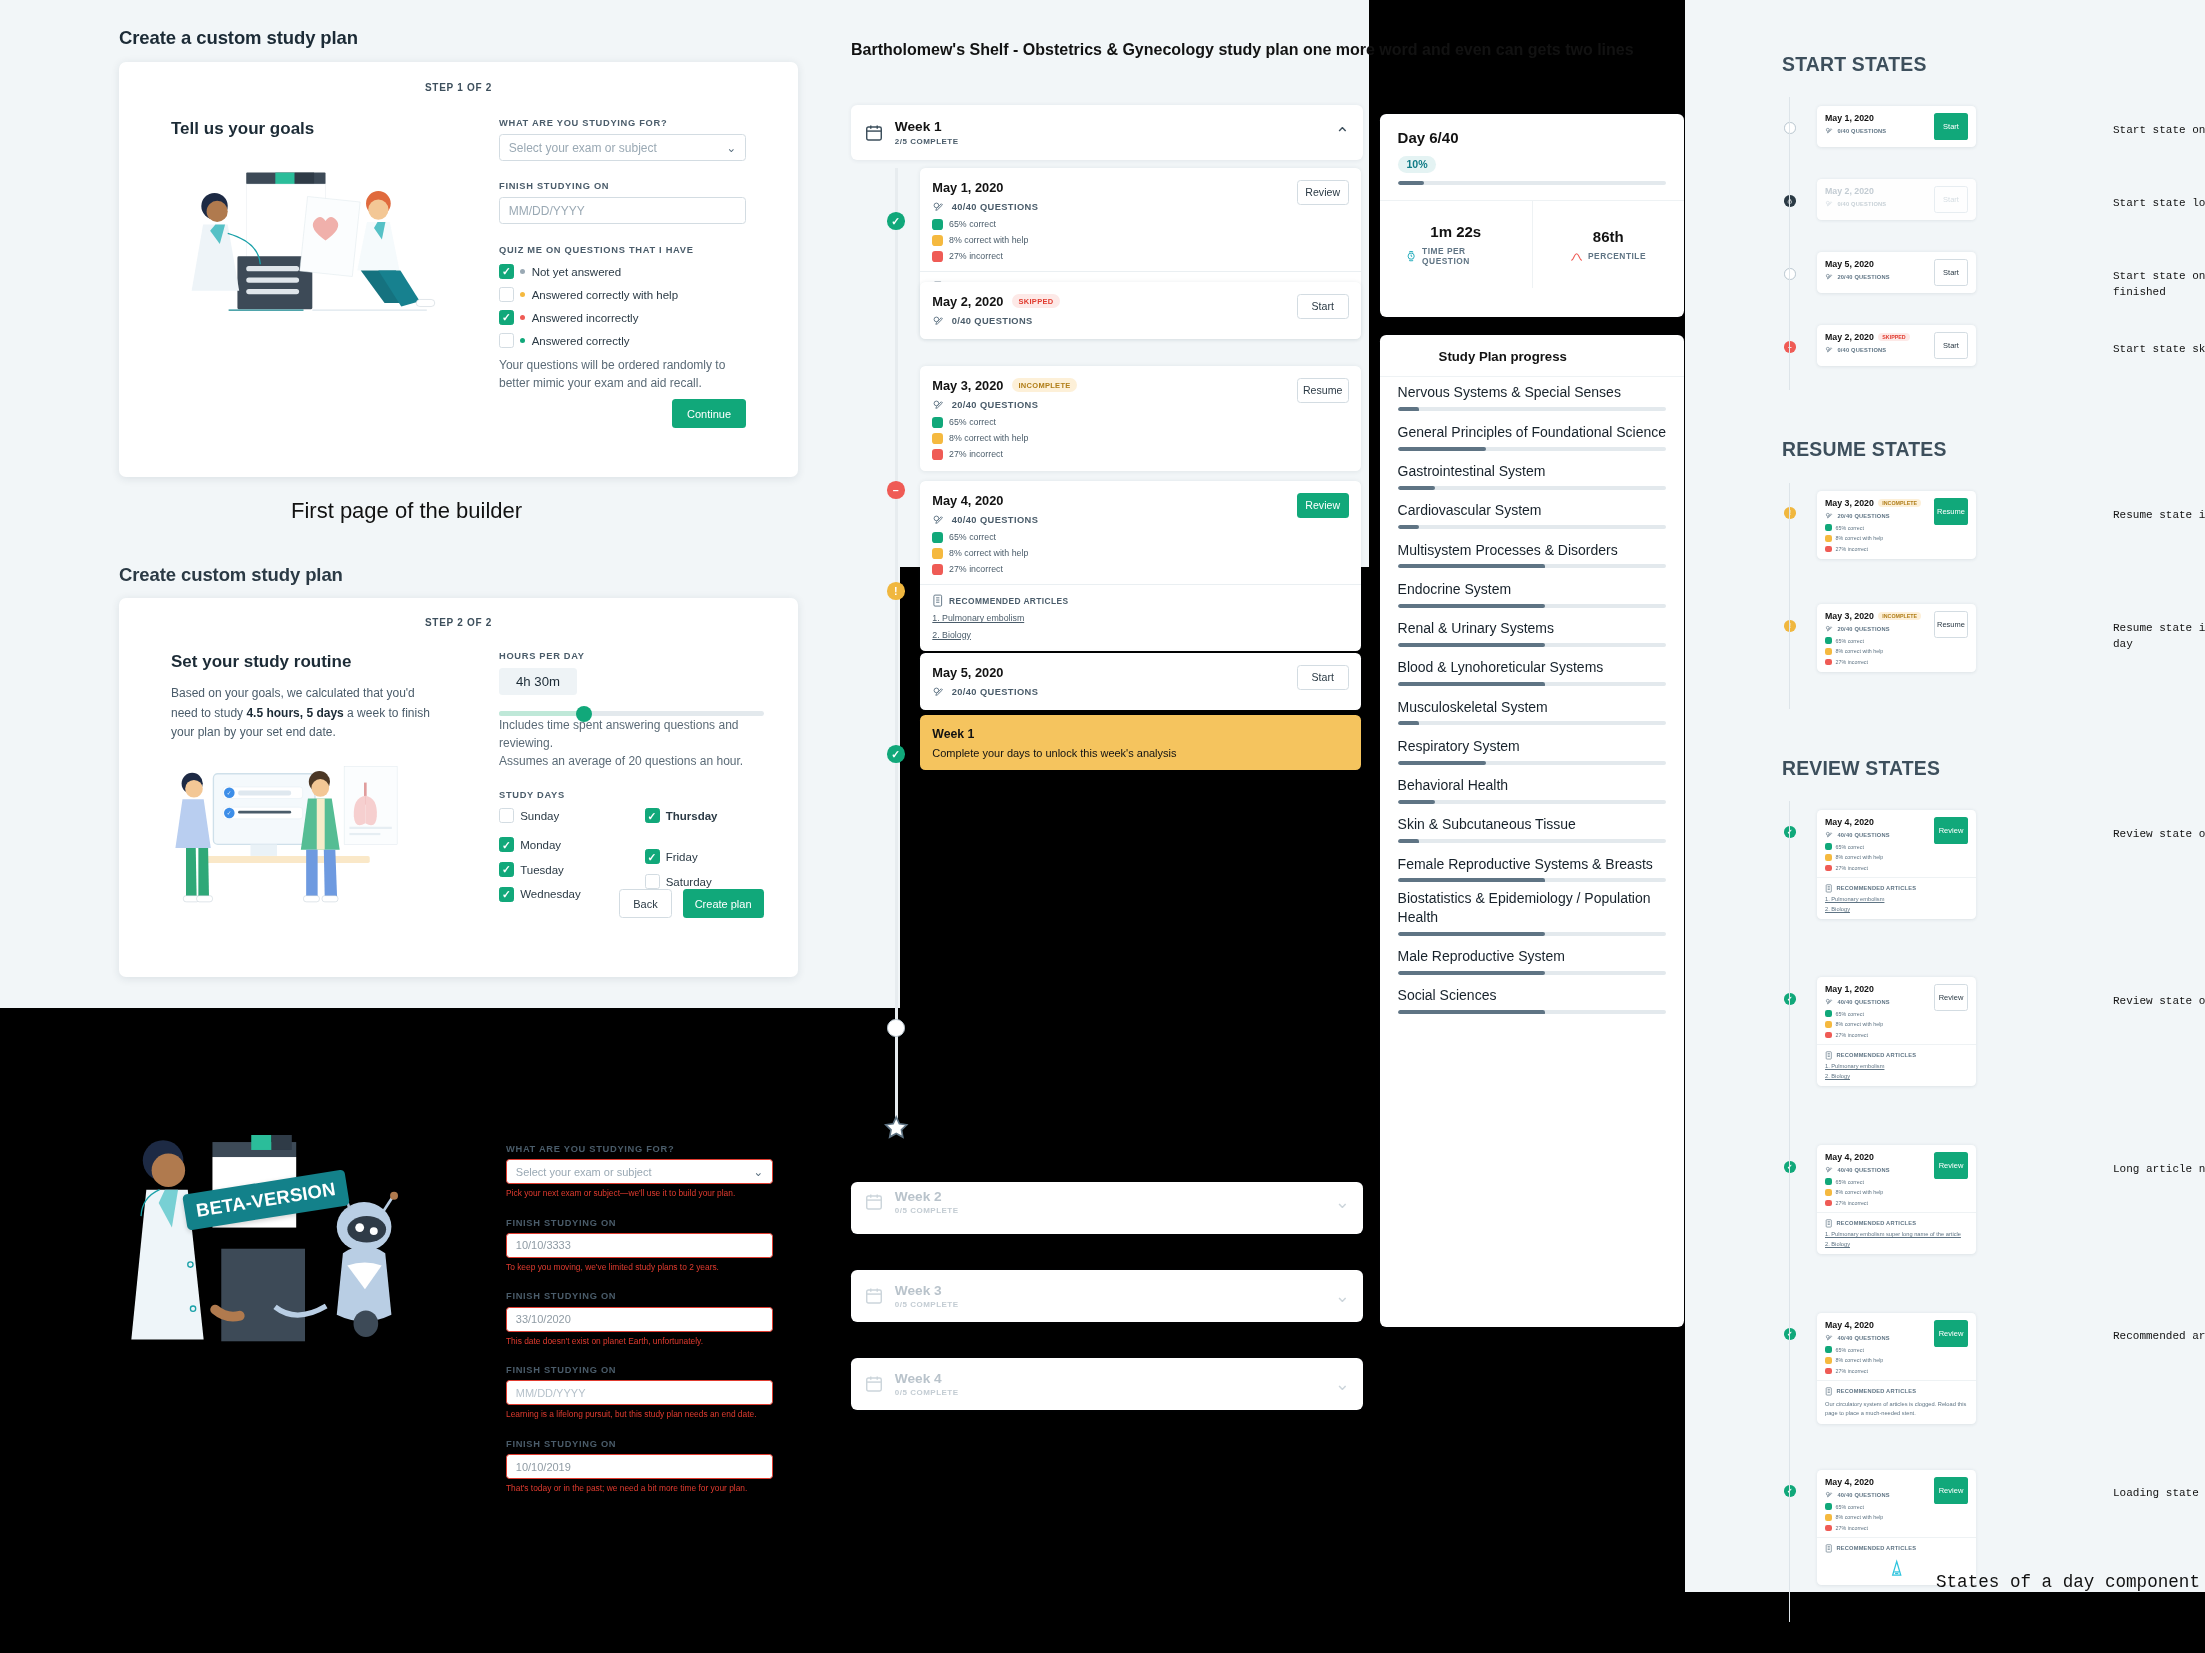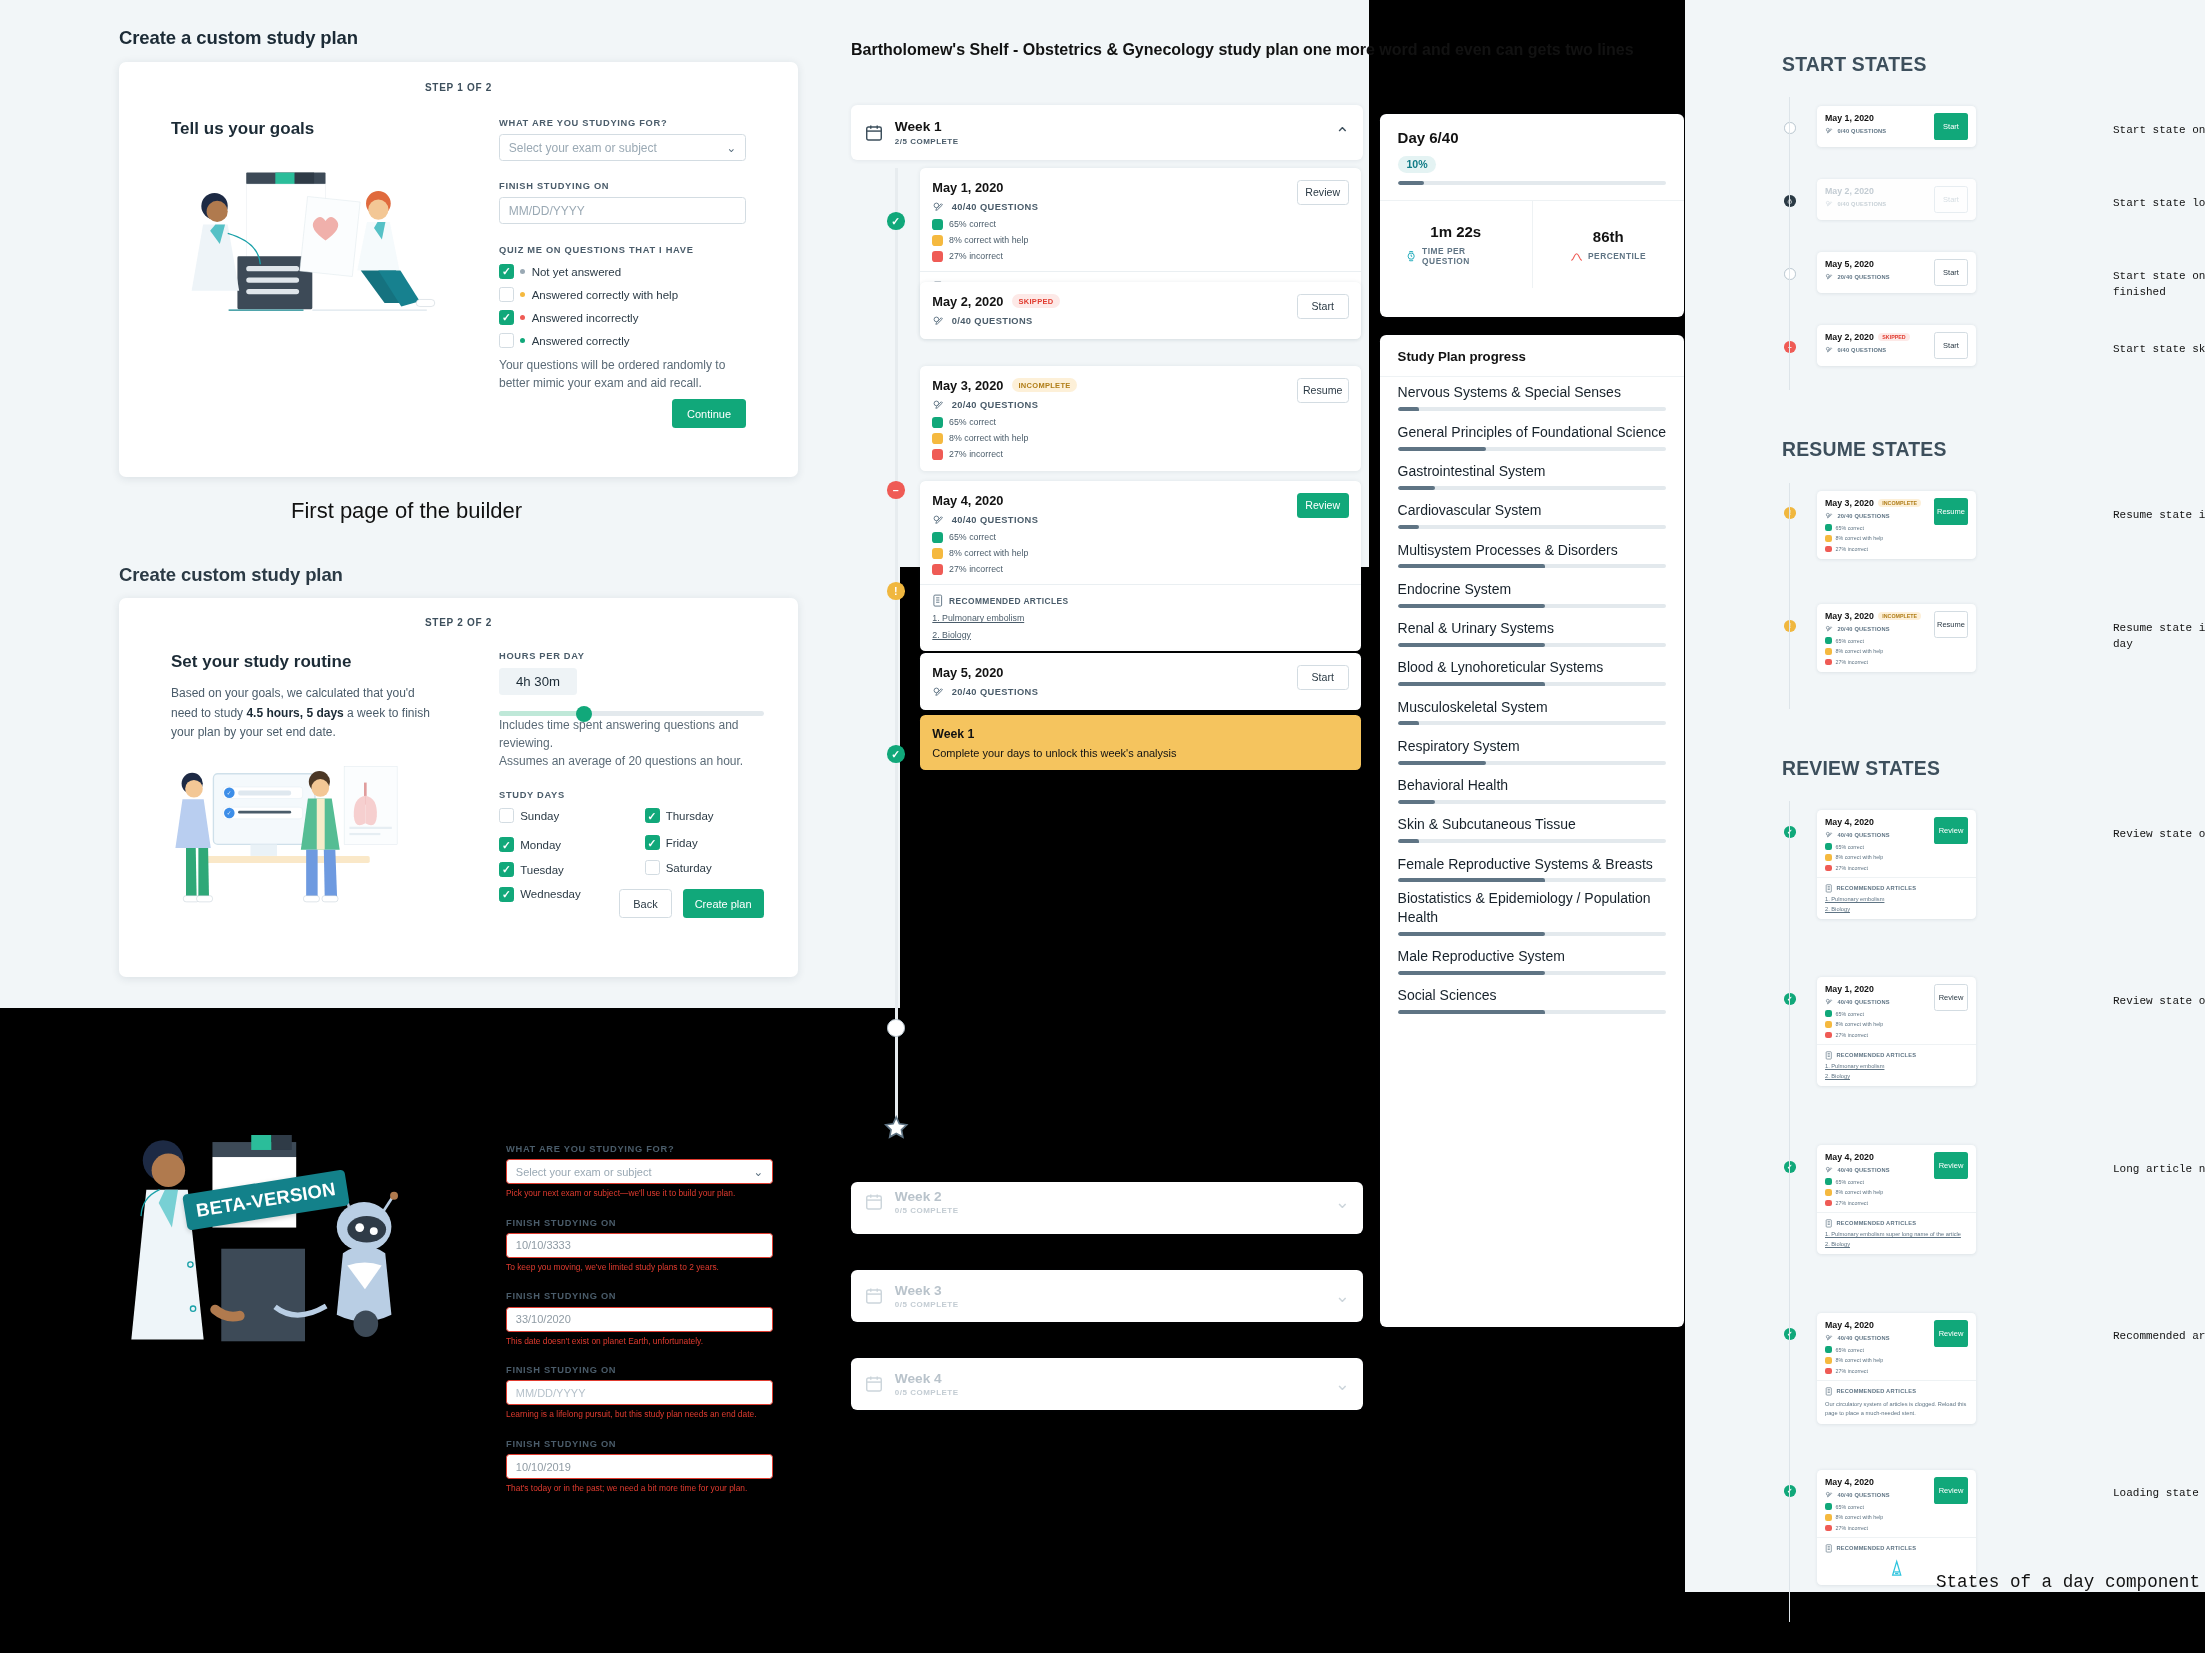--- a/index.html
+++ b/index.html
@@ -100,21 +100,21 @@
              display:flex; align-items:center; justify-content:center; color:#fff; font-size:10.6px; font-weight:bold; }
 
   
   .day-counter { font-size:15px; font-weight:bold; color:#121212; }
   .pct-pill { display:inline-block; background:#e4f3f3; color:#0f7b86; font-size:10.6px;
               font-weight:bold; border-radius:8.8px; padding:2.6px 8.8px; }
   .bar { height:4.4px; border-radius:2.2px; background:#e3e9ed; position:relative; overflow:hidden; }
   .bar > i { position:absolute; left:0; top:0; height:4.4px; border-radius:2.2px; background:#5f7484; display:block; }
   .metric-num { font-size:15px; font-weight:bold; color:#121212; text-align:center; }
   .metric-lbl { font-size:8.4px; font-weight:bold; letter-spacing:0.5px; color:#5f7484; text-align:center; }
-  .prog-title { font-size:13.2px; font-weight:bold; color:#121212; }
+  .prog-title { font-size:13.2px; font-weight:bold; color:#121212;margin-left:41px; }
   .subj-name { font-size:14px; color:#17222b; line-height:1.32; }
 
   
   .sec-title { font-size:19.4px; font-weight:bold; color:#3d4f5c; letter-spacing:0.2px; }
   .anno { font-family:"Liberation Mono", monospace; font-size:11px; color:#121212; line-height:1.45; }
   .mini-card { background:#fff; border-radius:4.4px; box-shadow:0 0.9px 3.5px rgba(25,45,70,.09); padding:7px 8px; width:159px; }
   .mini-date { font-size:8.8px; font-weight:bold; color:#121212; }
   .mini-date.dim { color:#c3ccd3; }
   .mini-badge { font-size:5.3px; font-weight:bold; border-radius:6.2px; padding:1.3px 4px; }
   .mini-q { font-size:5.7px; font-weight:bold; letter-spacing:0.2px; color:#5f7484; }
@@ -300,21 +300,21 @@
   <div class="chk-row" style="margin-bottom:9.7px;">
     <span class="chk on"></span>
     <span class="chk-label">Tuesday</span>
   </div>
   <div class="chk-row" style="margin-bottom:9.7px;">
     <span class="chk on"></span>
     <span class="chk-label">Wednesday</span>
   </div>
           </div>
         <div id="s2-days-b" style="width:119px;">
-  <div class="chk-row" style="margin-bottom:12px;">
+  <div class="chk-row" style="margin-bottom:26px;font-weight:bold;">
     <span class="chk on"></span>
     <span class="chk-label">Thursday</span>
   </div>
   <div class="chk-row" style="margin-bottom:9.7px;">
     <span class="chk on"></span>
     <span class="chk-label">Friday</span>
   </div>
   <div class="chk-row" style="margin-bottom:9.7px;">
     <span class="chk "></span>
     <span class="chk-label">Saturday</span>

